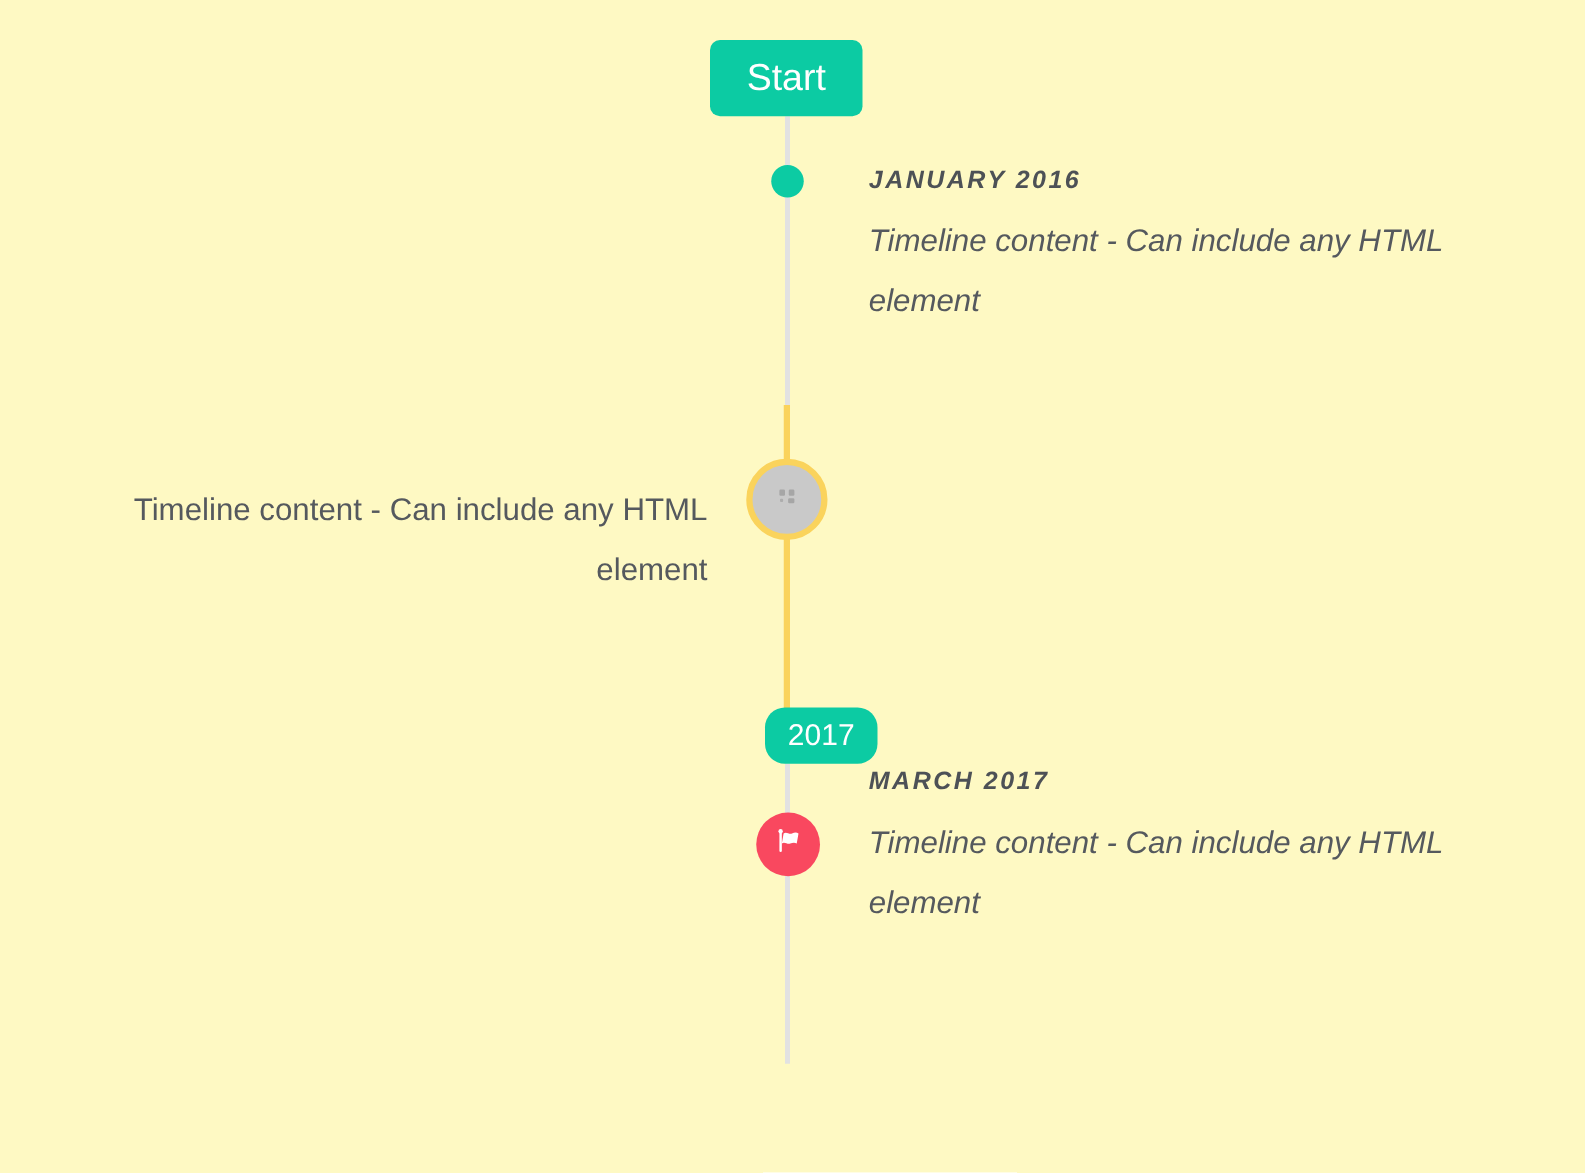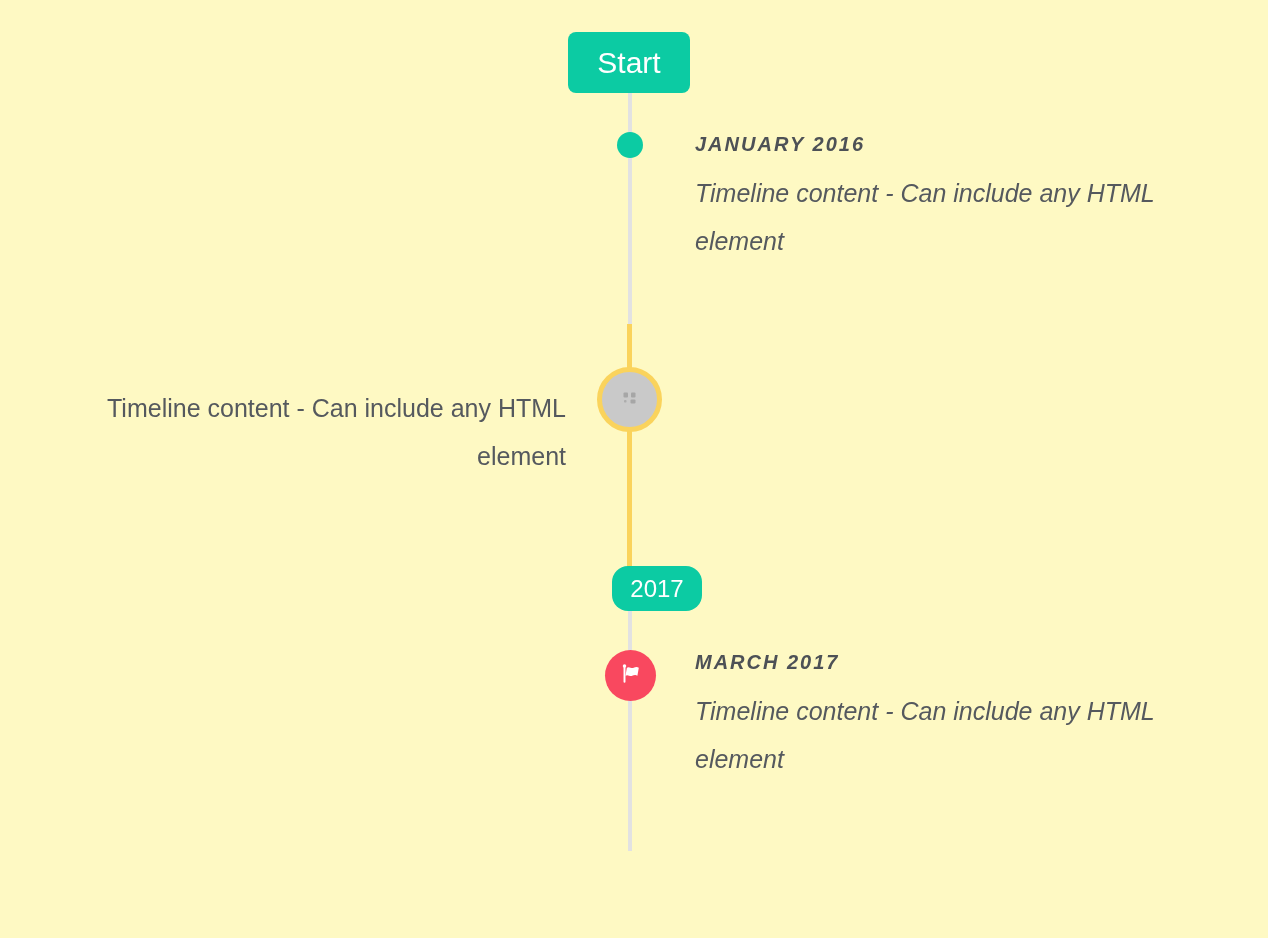--- a/index.html
+++ b/index.html
@@ -61,21 +61,21 @@
     align-items: center;
     justify-content: center;
   }
 
   
   .entry { position: absolute; width: 530px; }
   .entry-right { left: 695px; text-align: left; font-style: italic; }
   .entry-left  { left: 36px;  text-align: right; }
   .entry-jan { top: 134px; }
   .entry-feb { top: 369px; }
-  .entry-mar { top: 652px; }
+  .entry-mar { top: 615px; }
   .entry .date {
     font-size: 20px;
     font-weight: 700;
     letter-spacing: 2px;
     color: #4d5156;
     line-height: 20px;
   }
   .entry .content {
     margin-top: 15px;
     font-size: 25px;

